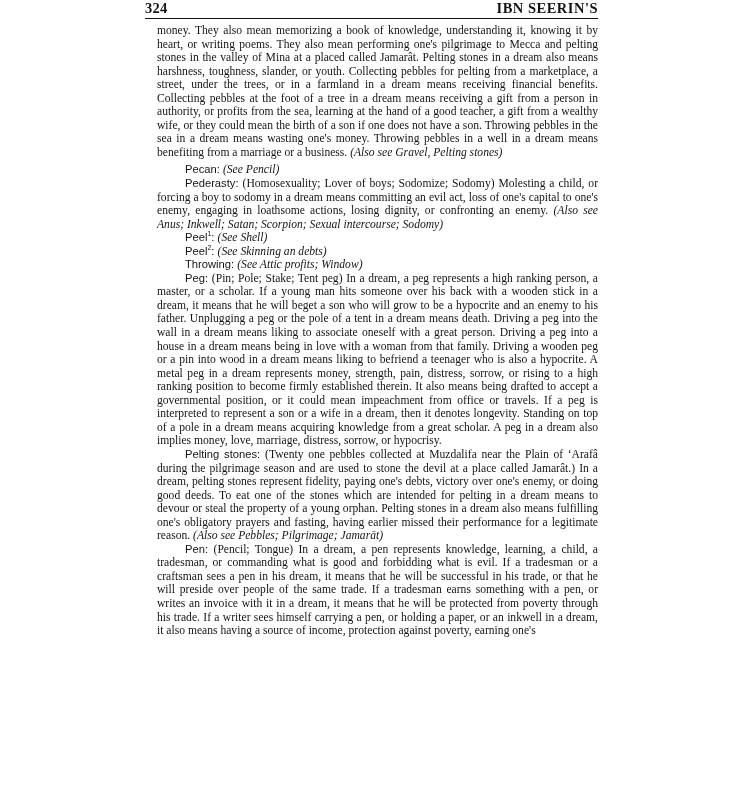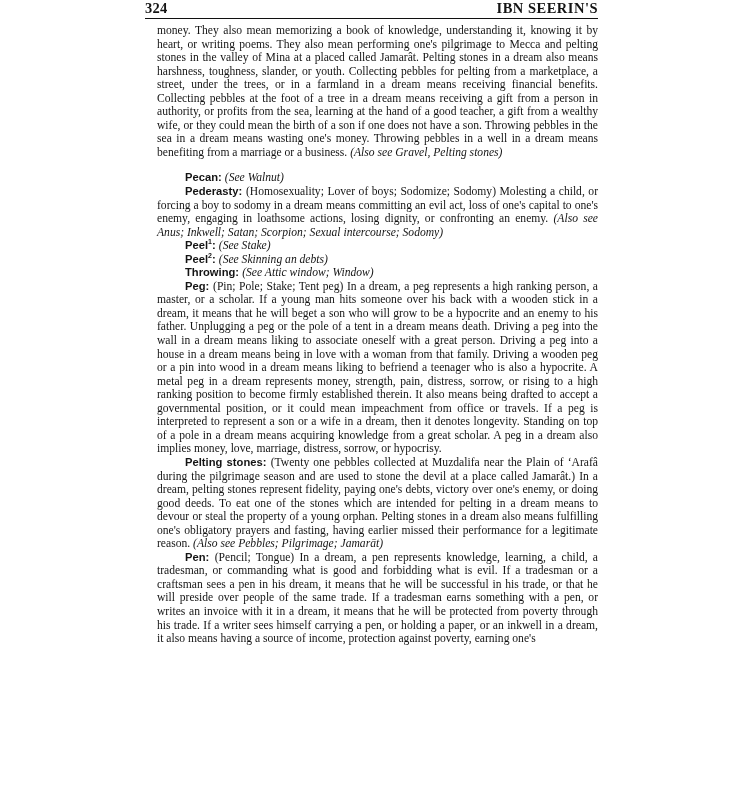--- a/index.html
+++ b/index.html
@@ -48,30 +48,30 @@
   
   .body-text {
     font-size: 11.6px;
     line-height: 13.55px;
     text-align: justify;
     text-justify: inter-word;
     hyphens: none;
   }
   .cont-para {
     text-indent: 0;
-    margin: 0 0 12px 12px;
+    margin: 0 0 4px 12px;
   }
   .entry {
     margin: 0;
     padding-left: 12px;
     text-indent: -12px;
   }
   .hw {
     font-family: "Liberation Sans", "DejaVu Sans", sans-serif;
-    font-weight: bold;
+    font-weight: normal;
     font-size: 11.2px;
     padding-left: 40px;
   }
   .hw sup {
     font-size: 7px;
     vertical-align: super;
     line-height: 0;
   }
   .tail {
     font-style: italic;
@@ -86,29 +86,29 @@
     <div class="runhead">
       <span class="folio">324</span>
       <span class="title">IBN SEERIN'S</span>
     </div>
     <div class="rule"></div>
 
     <div class="body-text">
 
       <p class="cont-para"><span>money. They also mean memorizing a book of knowledge, understanding it, knowing it by heart, or writing poems. They also mean performing one's pilgrimage to Mecca and pelting stones in the valley of Mina at a placed called Jamarât. Pelting stones in a dream also means harshness, toughness, slander, or youth. Collecting pebbles for pelting from a marketplace, a street, under the trees, or in a farmland in a dream means receiving financial benefits. Collecting pebbles at the foot of a tree in a dream means receiving a gift from a person in authority, or profits from the sea, learning at the hand of a good teacher, a gift from a wealthy wife, or they could mean the birth of a son if one does not have a son. Throwing pebbles in the sea in a dream means wasting one's money. Throwing pebbles in a well in a dream means benefiting from a marriage or a business. </span><span class="tail">(Also see Gravel, Pelting stones)</span></p>
 
-      <p class="entry"><span class="hw"><span>Pecan</span><sup></sup><span>: </span></span><span></span><span class="tail">(See Walnut)</span></p>
+      <p class="entry"><span class="hw"><span>Pecan</span><sup></sup><span>: </span></span><span></span><span class="tail">(See Pencil)</span></p>
 
       <p class="entry"><span class="hw"><span>Pederasty</span><sup></sup><span>: </span></span><span>(Homosexuality; Lover of boys; Sodomize; Sodomy) Molesting a child, or forcing a boy to sodomy in a dream means committing an evil act, loss of one's capital to one's enemy, engaging in loathsome actions, losing dignity, or confronting an enemy. </span><span class="tail">(Also see Anus; Inkwell; Satan; Scorpion; Sexual intercourse; Sodomy)</span></p>
 
-      <p class="entry"><span class="hw"><span>Peel</span><sup>1</sup><span>: </span></span><span></span><span class="tail">(See Stake)</span></p>
+      <p class="entry"><span class="hw"><span>Peel</span><sup>1</sup><span>: </span></span><span></span><span class="tail">(See Shell)</span></p>
 
       <p class="entry"><span class="hw"><span>Peel</span><sup>2</sup><span>: </span></span><span></span><span class="tail">(See Skinning an debts)</span></p>
 
-      <p class="entry"><span class="hw"><span>Throwing</span><sup></sup><span>: </span></span><span></span><span class="tail">(See Attic window; Window)</span></p>
+      <p class="entry"><span class="hw"><span>Throwing</span><sup></sup><span>: </span></span><span></span><span class="tail">(See Attic profits; Window)</span></p>
 
       <p class="entry"><span class="hw"><span>Peg</span><sup></sup><span>: </span></span><span>(Pin; Pole; Stake; Tent peg) In a dream, a peg represents a high ranking person, a master, or a scholar. If a young man hits someone over his back with a wooden stick in a dream, it means that he will beget a son who will grow to be a hypocrite and an enemy to his father. Unplugging a peg or the pole of a tent in a dream means death. Driving a peg into the wall in a dream means liking to associate oneself with a great person. Driving a peg into a house in a dream means being in love with a woman from that family. Driving a wooden peg or a pin into wood in a dream means liking to befriend a teenager who is also a hypocrite. A metal peg in a dream represents money, strength, pain, distress, sorrow, or rising to a high ranking position to become firmly established therein. It also means being drafted to accept a governmental position, or it could mean impeachment from office or travels. If a peg is interpreted to represent a son or a wife in a dream, then it denotes longevity. Standing on top of a pole in a dream means acquiring knowledge from a great scholar. A peg in a dream also implies money, love, marriage, distress, sorrow, or hypocrisy.</span><span class="tail"></span></p>
 
       <p class="entry"><span class="hw"><span>Pelting stones</span><sup></sup><span>: </span></span><span>(Twenty one pebbles collected at Muzdalifa near the Plain of ‘Arafâ during the pilgrimage season and are used to stone the devil at a place called Jamarât.) In a dream, pelting stones represent fidelity, paying one's debts, victory over one's enemy, or doing good deeds. To eat one of the stones which are intended for pelting in a dream means to devour or steal the property of a young orphan. Pelting stones in a dream also means fulfilling one's obligatory prayers and fasting, having earlier missed their performance for a legitimate reason. </span><span class="tail">(Also see Pebbles; Pilgrimage; Jamarāt)</span></p>
 
 
       <p class="entry"><span class="hw"><span>Pen</span><sup></sup><span>: </span></span><span>(Pencil; Tongue) In a dream, a pen represents knowledge, learning, a child, a tradesman, or commanding what is good and forbidding what is evil. If a tradesman or a craftsman sees a pen in his dream, it means that he will be successful in his trade, or that he will preside over people of the same trade. If a tradesman earns something with a pen, or writes an invoice with it in a dream, it means that he will be protected from poverty through his trade. If a writer sees himself carrying a pen, or holding a paper, or an inkwell in a dream, it also means having a source of income, protection against poverty, earning one's</span><span class="tail"></span></p>
 
     </div>
   </div>

